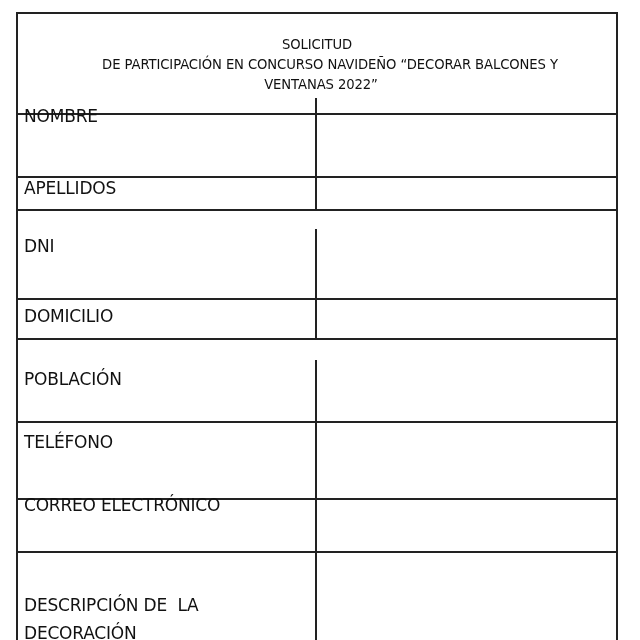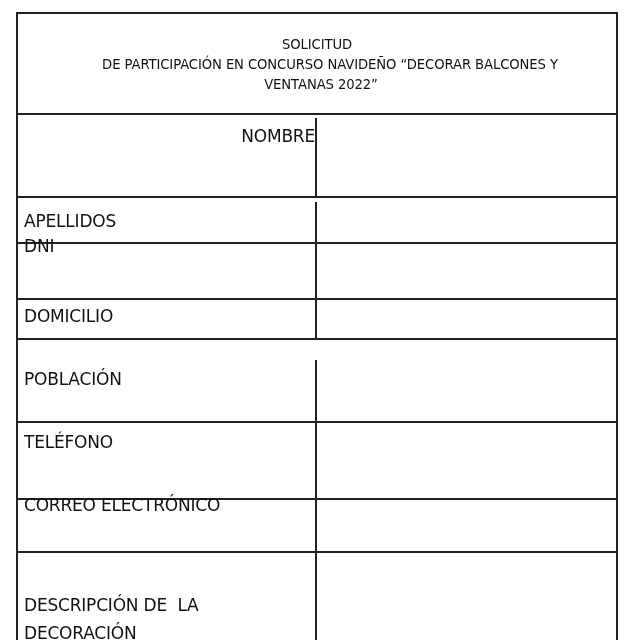--- a/index.html
+++ b/index.html
@@ -24,26 +24,26 @@
 </head>
 <body>
 
 <div class="frame">
   <div class="header">
     <span class="l1">SOLICITUD</span>
     <span class="l2">DE PARTICIPACIÓN EN CONCURSO NAVIDEÑO “DECORAR BALCONES Y</span>
     <span class="l3">VENTANAS 2022”</span>
   </div>
 
-  <div class="row" style="top:104px;height:80px;text-align:right;">
+  <div class="row" style="top:84px;height:80px;">
     <div class="label" style="padding-top:8px;">NOMBRE</div>
     <div class="value"></div>
   </div>
 
-  <div class="row" style="top:188px;height:42px;">
+  <div class="row" style="top:155px;height:42px;">
     <div class="label" style="padding-top:9px;">APELLIDOS</div>
     <div class="value"></div>
   </div>
 
   <div class="row" style="top:215px;height:71px;padding-left:46px;">
     <div class="label" style="padding-top:7px;">DNI</div>
     <div class="value"></div>
   </div>
 
   <div class="row" style="top:278px;height:48px;">

